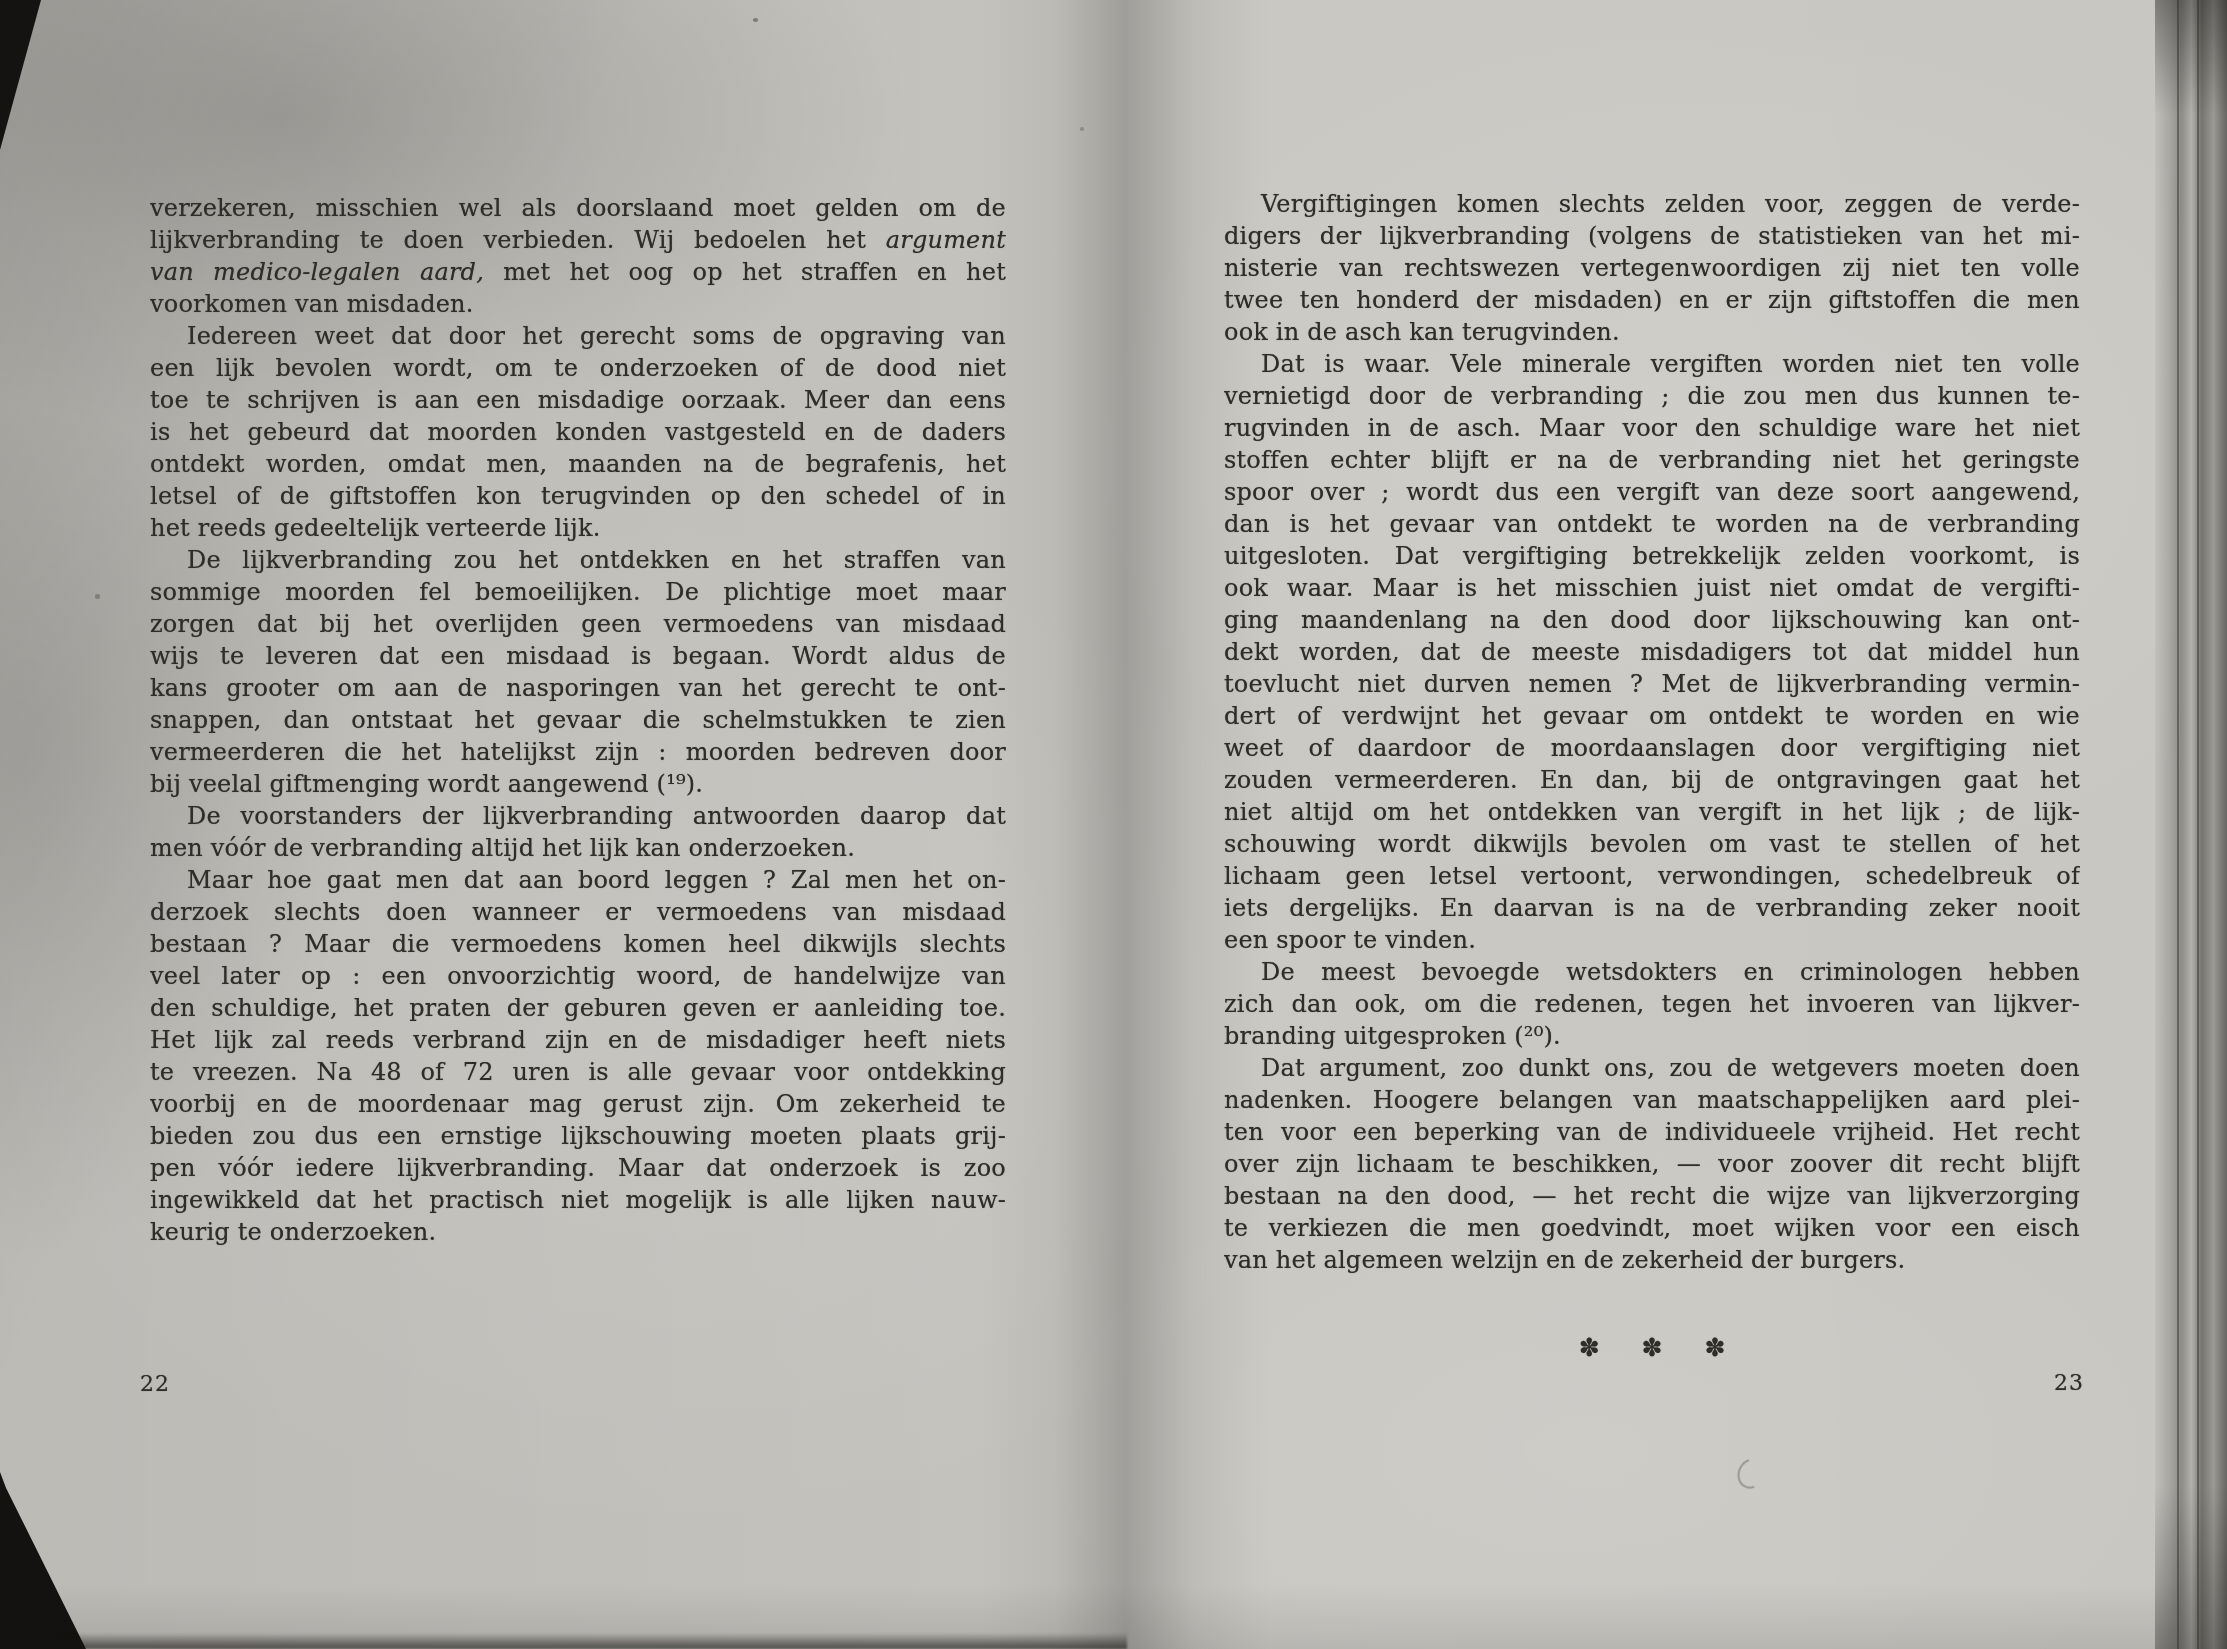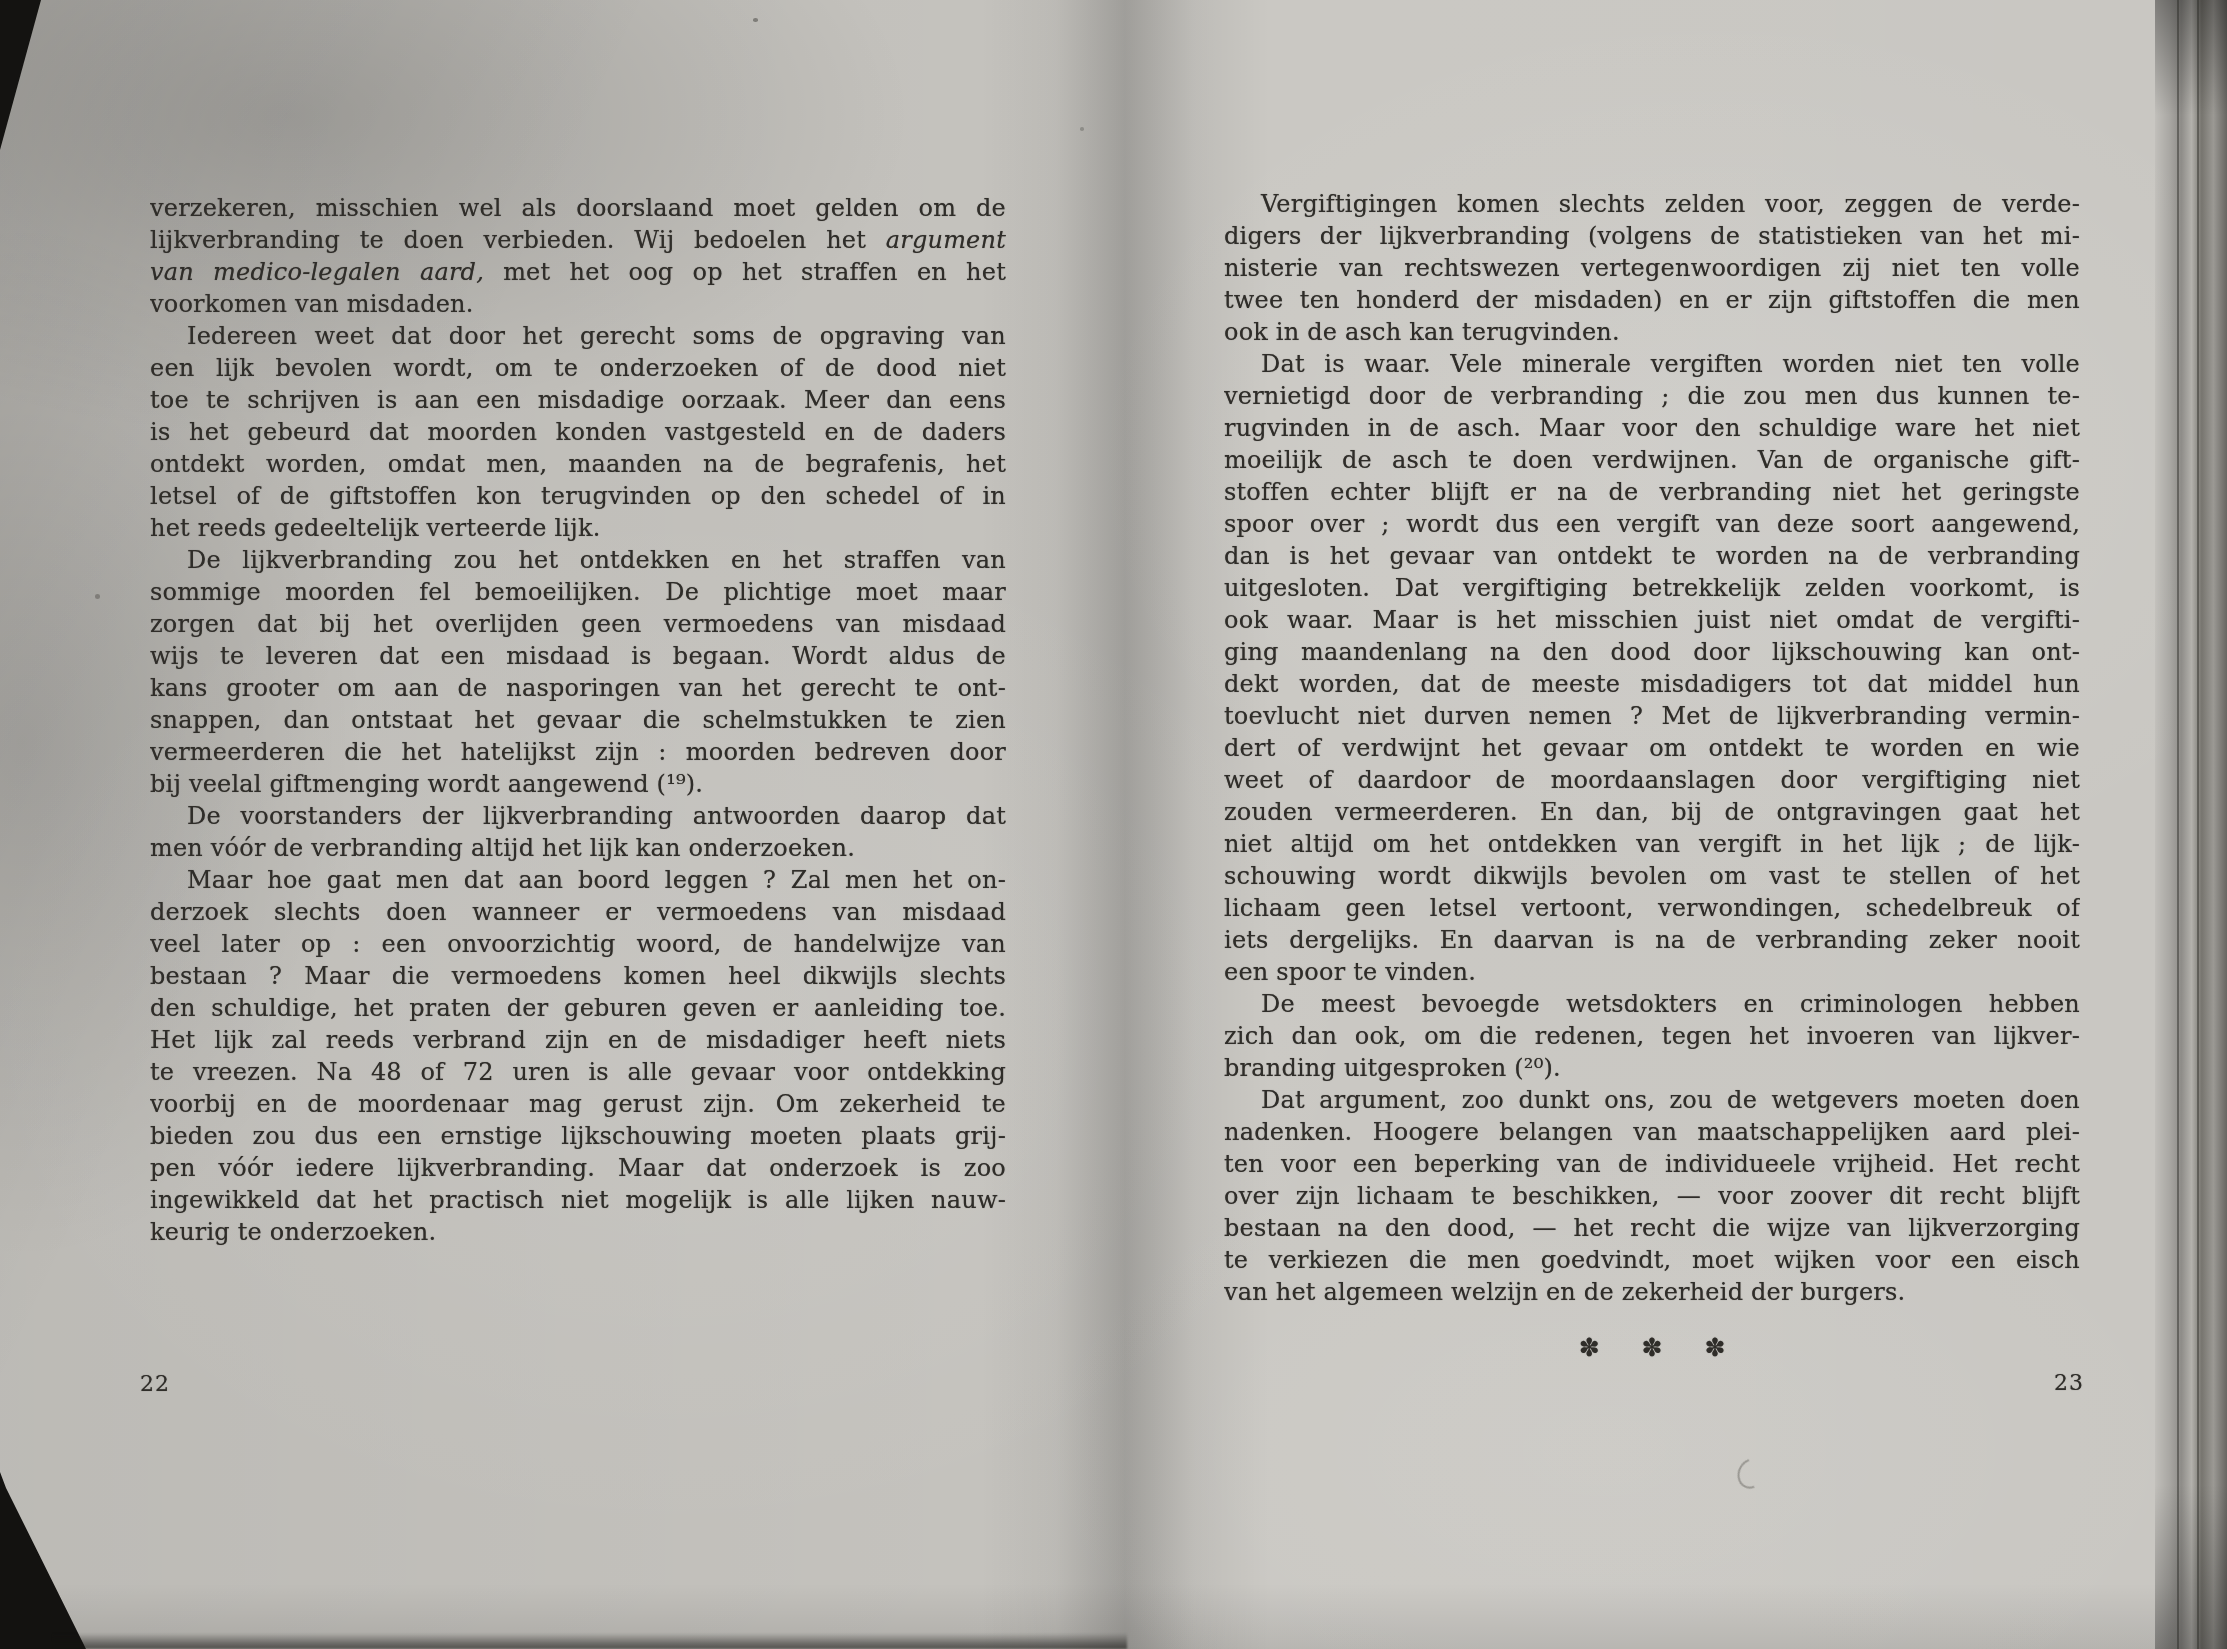--- a/index.html
+++ b/index.html
@@ -143,22 +143,22 @@
           <div class="line"><span>vermeerderen die het hatelijkst zijn : moorden bedreven door</span></div>
           <div class="line last"><span>bij veelal giftmenging wordt aangewend (¹⁹).</span></div>
         </div>
         <div class="para">
           <div class="line indent"><span>De voorstanders der lijkverbranding antwoorden daarop dat</span></div>
           <div class="line last"><span>men vóór de verbranding altijd het lijk kan onderzoeken.</span></div>
         </div>
         <div class="para">
           <div class="line indent"><span>Maar hoe gaat men dat aan boord leggen ? Zal men het on-</span></div>
           <div class="line"><span>derzoek slechts doen wanneer er vermoedens van misdaad</span></div>
+          <div class="line"><span>bestaan ? Maar die vermoedens komen heel dikwijls slechts</span></div>
           <div class="line"><span>veel later op : een onvoorzichtig woord, de handelwijze van</span></div>
-          <div class="line"><span>bestaan ? Maar die vermoedens komen heel dikwijls slechts</span></div>
           <div class="line"><span>den schuldige, het praten der geburen geven er aanleiding toe.</span></div>
           <div class="line"><span>Het lijk zal reeds verbrand zijn en de misdadiger heeft niets</span></div>
           <div class="line"><span>te vreezen. Na 48 of 72 uren is alle gevaar voor ontdekking</span></div>
           <div class="line"><span>voorbij en de moordenaar mag gerust zijn. Om zekerheid te</span></div>
           <div class="line"><span>bieden zou dus een ernstige lijkschouwing moeten plaats grij-</span></div>
           <div class="line"><span>pen vóór iedere lijkverbranding. Maar dat onderzoek is zoo</span></div>
           <div class="line"><span>ingewikkeld dat het practisch niet mogelijk is alle lijken nauw-</span></div>
           <div class="line last"><span>keurig te onderzoeken.</span></div>
         </div>
       </div>
@@ -171,21 +171,20 @@
           <div class="line indent"><span>Vergiftigingen komen slechts zelden voor, zeggen de verde-</span></div>
           <div class="line"><span>digers der lijkverbranding (volgens de statistieken van het mi-</span></div>
           <div class="line"><span>nisterie van rechtswezen vertegenwoordigen zij niet ten volle</span></div>
           <div class="line"><span>twee ten honderd der misdaden) en er zijn giftstoffen die men</span></div>
           <div class="line last"><span>ook in de asch kan terugvinden.</span></div>
         </div>
         <div class="para">
           <div class="line indent"><span>Dat is waar. Vele minerale vergiften worden niet ten volle</span></div>
           <div class="line"><span>vernietigd door de verbranding ; die zou men dus kunnen te-</span></div>
           <div class="line"><span>rugvinden in de asch. Maar voor den schuldige ware het niet</span></div>
-          <div class="line"><span>moeilijk de asch te doen verdwijnen. Van de organische gift-</span></div>
           <div class="line"><span>stoffen echter blijft er na de verbranding niet het geringste</span></div>
           <div class="line"><span>spoor over ; wordt dus een vergift van deze soort aangewend,</span></div>
           <div class="line"><span>dan is het gevaar van ontdekt te worden na de verbranding</span></div>
           <div class="line"><span>uitgesloten. Dat vergiftiging betrekkelijk zelden voorkomt, is</span></div>
           <div class="line"><span>ook waar. Maar is het misschien juist niet omdat de vergifti-</span></div>
           <div class="line"><span>ging maandenlang na den dood door lijkschouwing kan ont-</span></div>
           <div class="line"><span>dekt worden, dat de meeste misdadigers tot dat middel hun</span></div>
           <div class="line"><span>toevlucht niet durven nemen ? Met de lijkverbranding vermin-</span></div>
           <div class="line"><span>dert of verdwijnt het gevaar om ontdekt te worden en wie</span></div>
           <div class="line"><span>weet of daardoor de moordaanslagen door vergiftiging niet</span></div>

